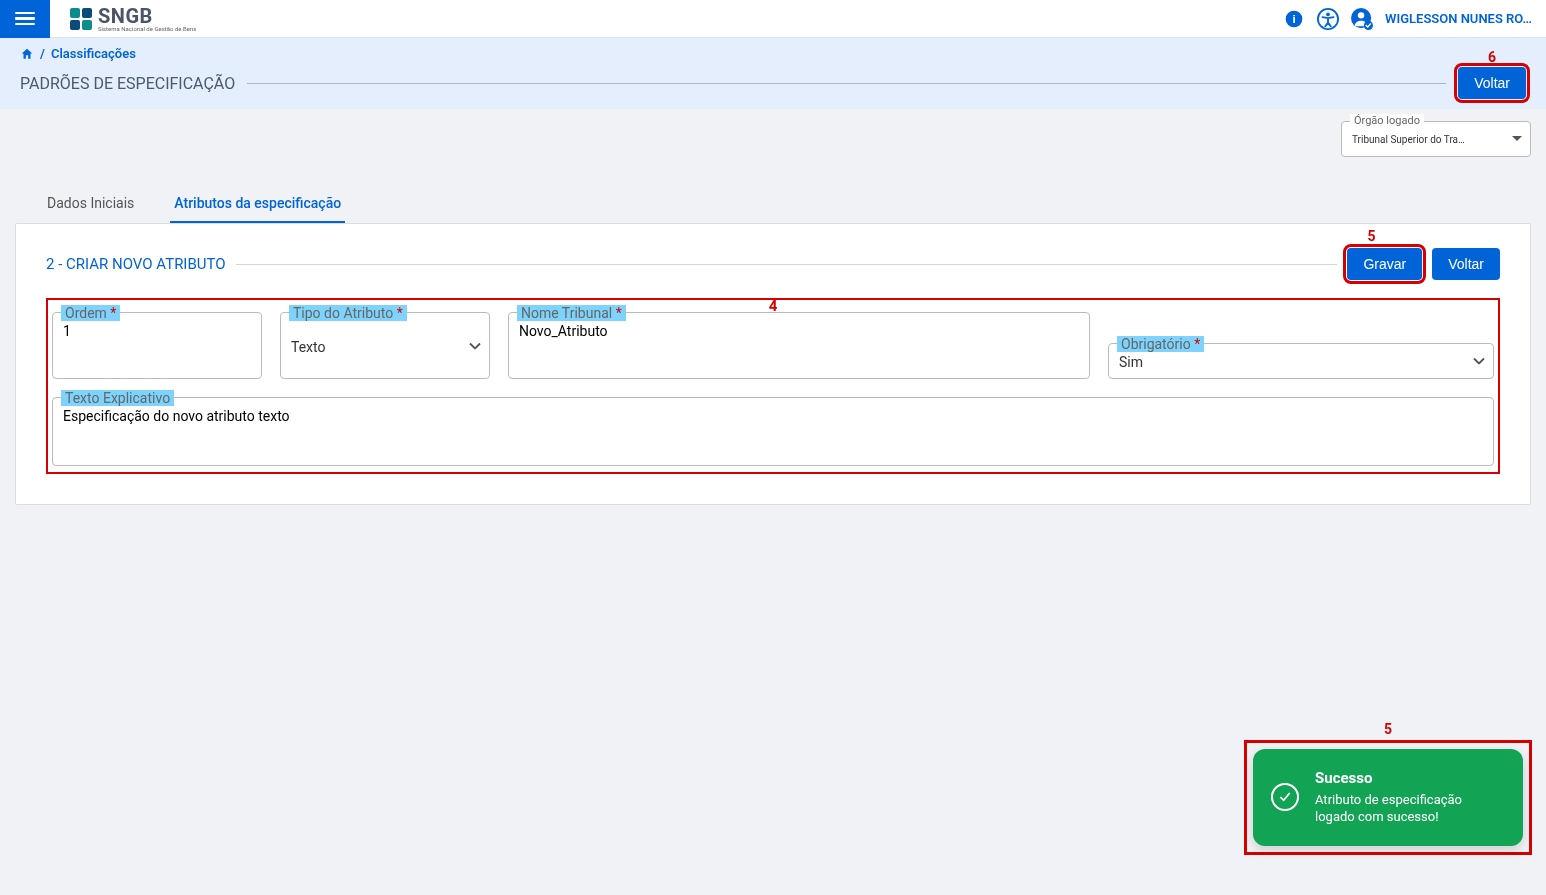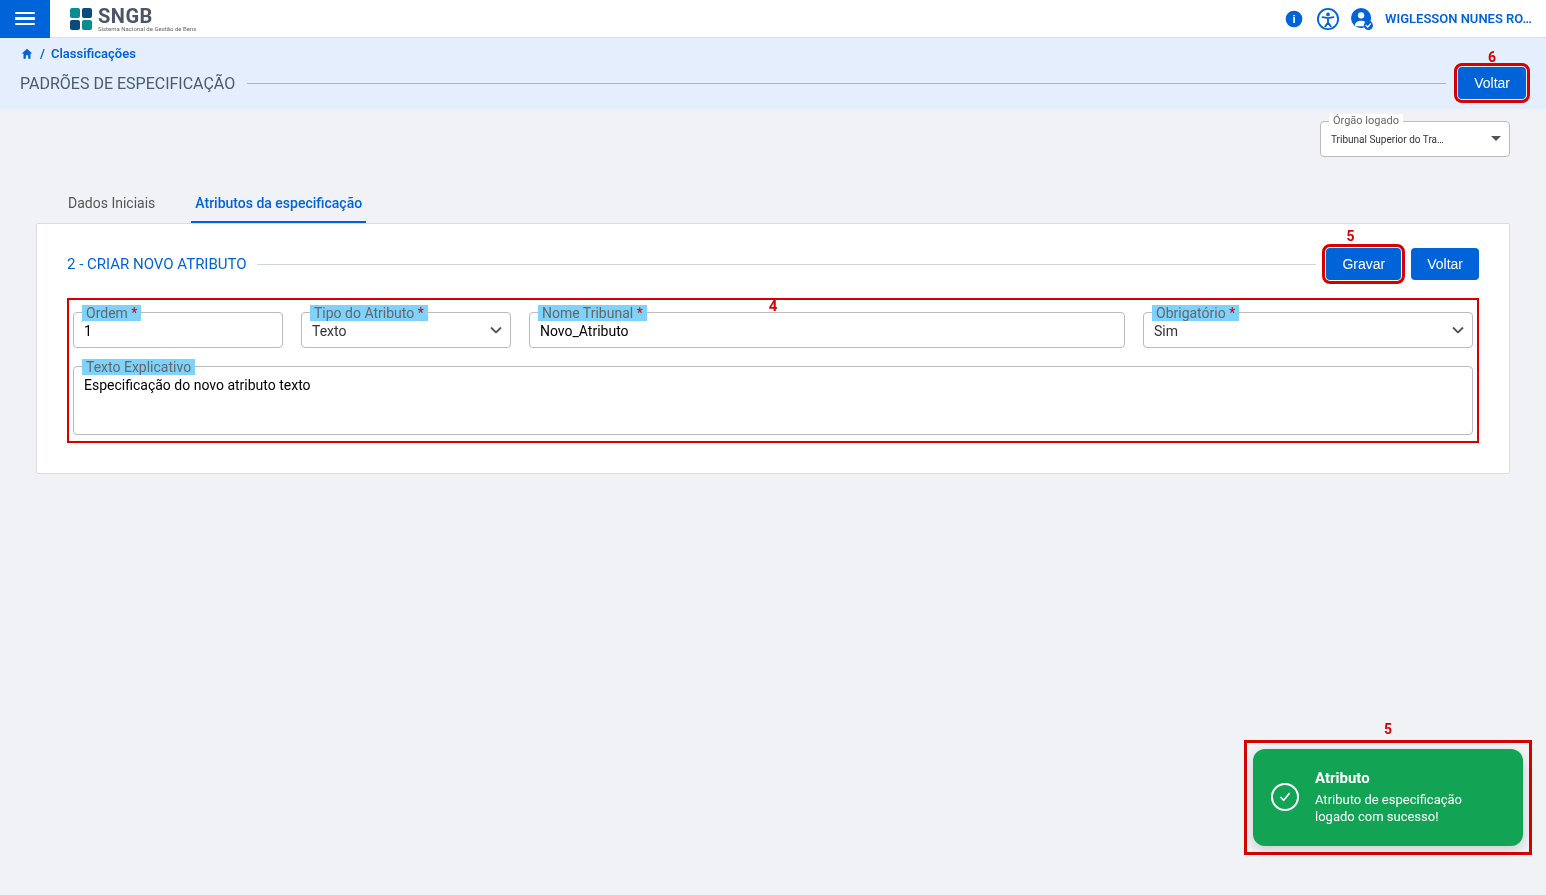--- a/index.html
+++ b/index.html
@@ -29,21 +29,21 @@
     .breadcrumb a { color: #0064d8; text-decoration: none; }
     .page-title-row { display: flex; align-items: center; margin-top: 6px; gap: 12px; }
     .page-title { color: #4a5a6a; font-size: 16px; font-weight: 400; white-space: nowrap; }
     .title-line { flex: 1; height: 1px; background: #a7b6c9; }
     .voltar-top-wrap { position: relative; }
     .annot { position: absolute; color: #d60000; font-weight: 700; font-size: 14px; }
     .annot-6 { top: -18px; left: 50%; transform: translateX(-50%); }
     .btn { background: #0064d8; color: #fff; border: none; padding: 8px 16px; border-radius: 4px; font-size: 14px; font-weight: 500; cursor: pointer; }
     .btn-outlined-red { outline: 3px solid #d60000; outline-offset: 1px; }
 
-    .content { padding: 12px 36px; }
+    .content { padding: 12px 15px; }
     .orgao-row { display: flex; justify-content: flex-end; margin-bottom: 28px; }
     .select-box { position: relative; border: 1px solid #bbb; border-radius: 4px; background: #fff; padding: 10px 32px 8px 10px; min-width: 190px; }
     .select-box .floating-label { position: absolute; top: -8px; left: 8px; background: #fff; padding: 0 4px; font-size: 11px; color: #666; }
     .select-box .value { font-size: 10px; color: #333; white-space: nowrap; overflow: hidden; text-overflow: ellipsis; max-width: 155px; display:inline-block;}
     .select-box .caret { position: absolute; right: 8px; top: 50%; transform: translateY(-50%); color:#555;}
 
     .tabs { display: flex; gap: 32px; border-bottom: none; padding: 0 28px; }
     .tab { padding: 10px 4px; font-size: 14px; color: #555; cursor: pointer; border-bottom: 2px solid transparent; }
     .tab.active { color: #0064d8; font-weight: 500; border-bottom: 2px solid #0064d8; }
 
@@ -60,21 +60,21 @@
     .form-row { display: flex; gap: 18px; margin-bottom: 18px; }
     .field { position: relative; border: 1px solid #bbb; border-radius: 4px; background: #fff; }
     .field .floating-label { position: absolute; top: -8px; left: 8px; background: #7dd3fc; padding: 0 4px; font-size: 14px; color: #666; }
     .field .floating-label .req { color: #d60000; }
     .field input, .field textarea, .field .sel-value { width: 100%; border: none; outline: none; padding: 10px 10px 8px; font-size: 14px; background: transparent; font-family: inherit; resize: none; }
     .field.select { display:flex; align-items:center;}
     .field.select .caret { position:absolute; right:8px; top:50%; transform:translateY(-50%); color:#555; pointer-events:none;}
     .w-ordem { width: 210px; }
     .w-tipo { width: 210px; }
     .w-nome { flex: 1; }
-    .w-obrig { width: 330px; }
+    .w-obrig { width: 386px; margin-top: 31px; }
     .w-texto { width: 100%; }
     .field textarea { height: 64px; }
 
     
     .toast-wrap { position: absolute; right: 14px; bottom: 40px; }
     .toast-red-box { border: 3px solid #d60000; padding: 6px; position: relative; }
     .annot-5b { top: -22px; left: 50%; transform: translateX(-50%); }
     .toast { background: #12a454; color: #fff; border-radius: 12px; padding: 20px 34px 20px 18px; display:flex; gap:16px; align-items:center; width: 270px; box-shadow: 0 4px 12px rgba(0,0,0,0.15);}
     .toast .check { width: 28px; height: 28px; border: 2px solid #fff; border-radius: 50%; display:flex; align-items:center; justify-content:center; flex-shrink:0;}
     .toast .check svg { width:16px; height:16px; stroke:#fff; stroke-width:2.5; fill:none;}
@@ -224,18 +224,18 @@
 <div class="toast-wrap">
   <div class="toast-red-box">
     <span class="annot annot-5b">5</span>
     <div class="toast">
       <div class="check">
         <svg viewBox="0 0 24 24">
             <path d="M5 12l5 5 9-11"></path>
           </svg>
       </div>
       <div>
-        <div class="toast-title">Atributo</div>
+        <div class="toast-title">Sucesso</div>
         <div class="toast-msg">Atributo de especificação logado com sucesso!</div>
       </div>
     </div>
   </div>
 </div>
 
 </body></html>

